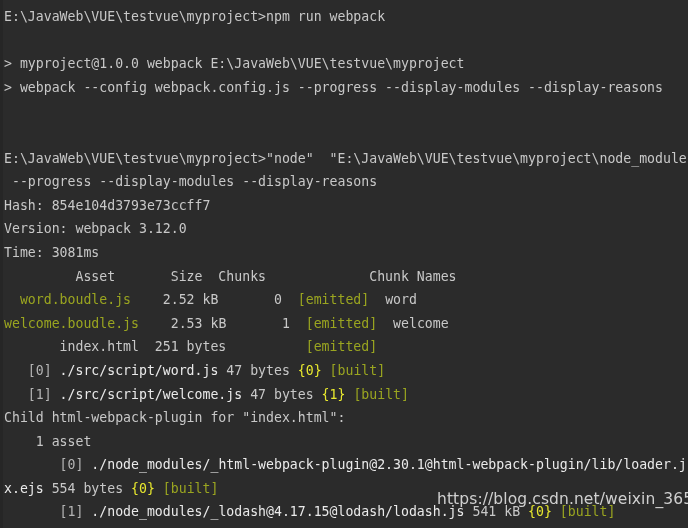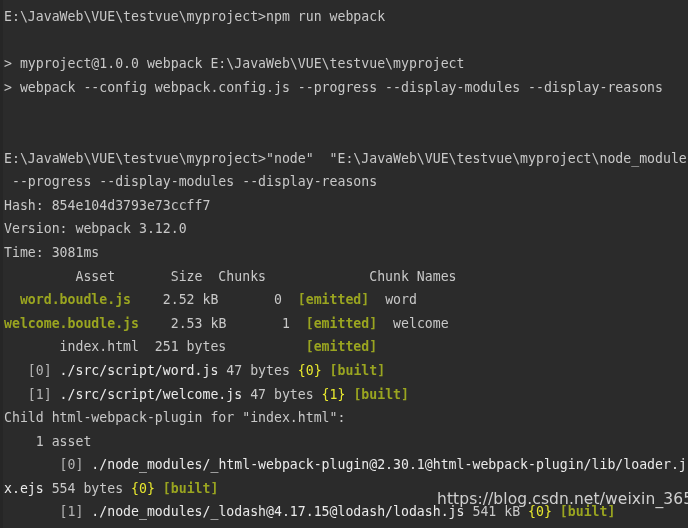--- a/index.html
+++ b/index.html
@@ -38,21 +38,21 @@
   .line {
     white-space: pre;
     height: 23.6px;
   }
   .line.blank {
     height: 23.6px;
   }
   .seg { white-space: pre; }
   .c-default { color: #c8c8c8; }
   .c-bright  { color: #eaeaea; font-weight: normal; }
-  .c-green   { color: #9aa520; font-weight: bold; }
+  .c-green   { color: #9aa520; }
   .c-yellow  { color: #e8e82e; }
   .c-gray    { color: #b4b4b4; }
 
   #watermark {
     position: absolute;
     left: 437px;
     top: 488px;
     font-family: "DejaVu Sans", "Liberation Sans", sans-serif;
     font-size: 15.5px;
     color: #dedede;

